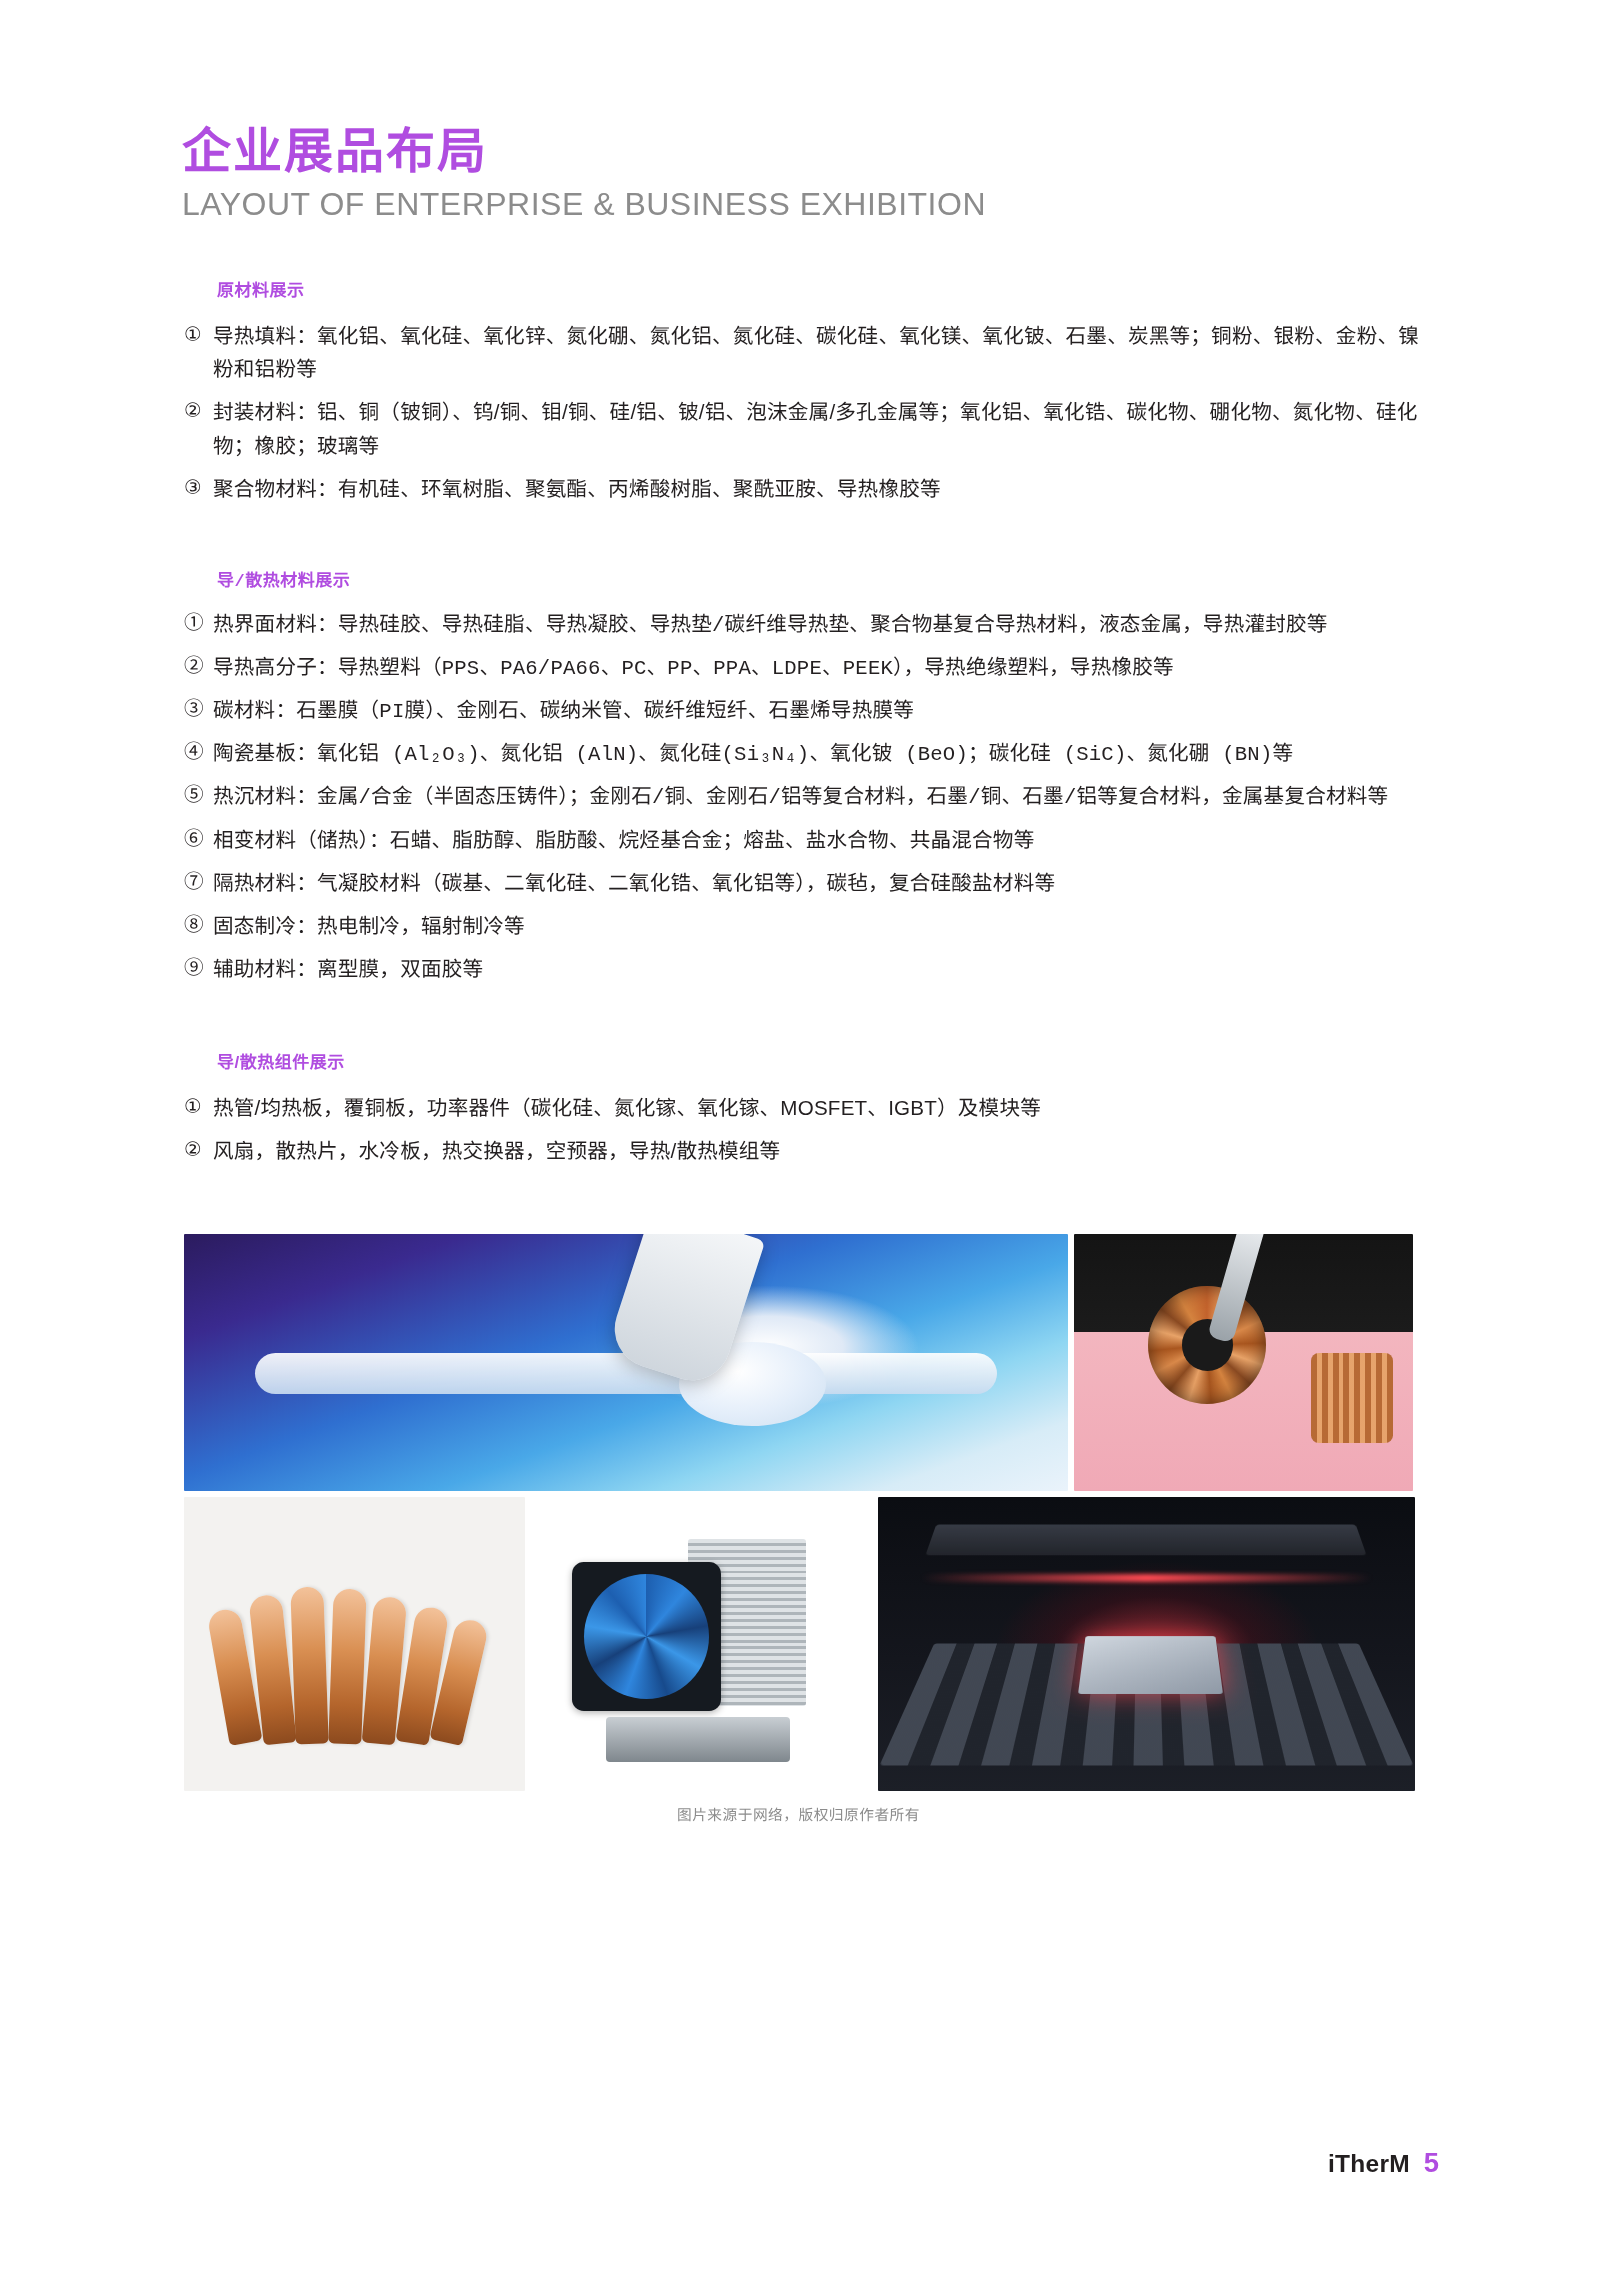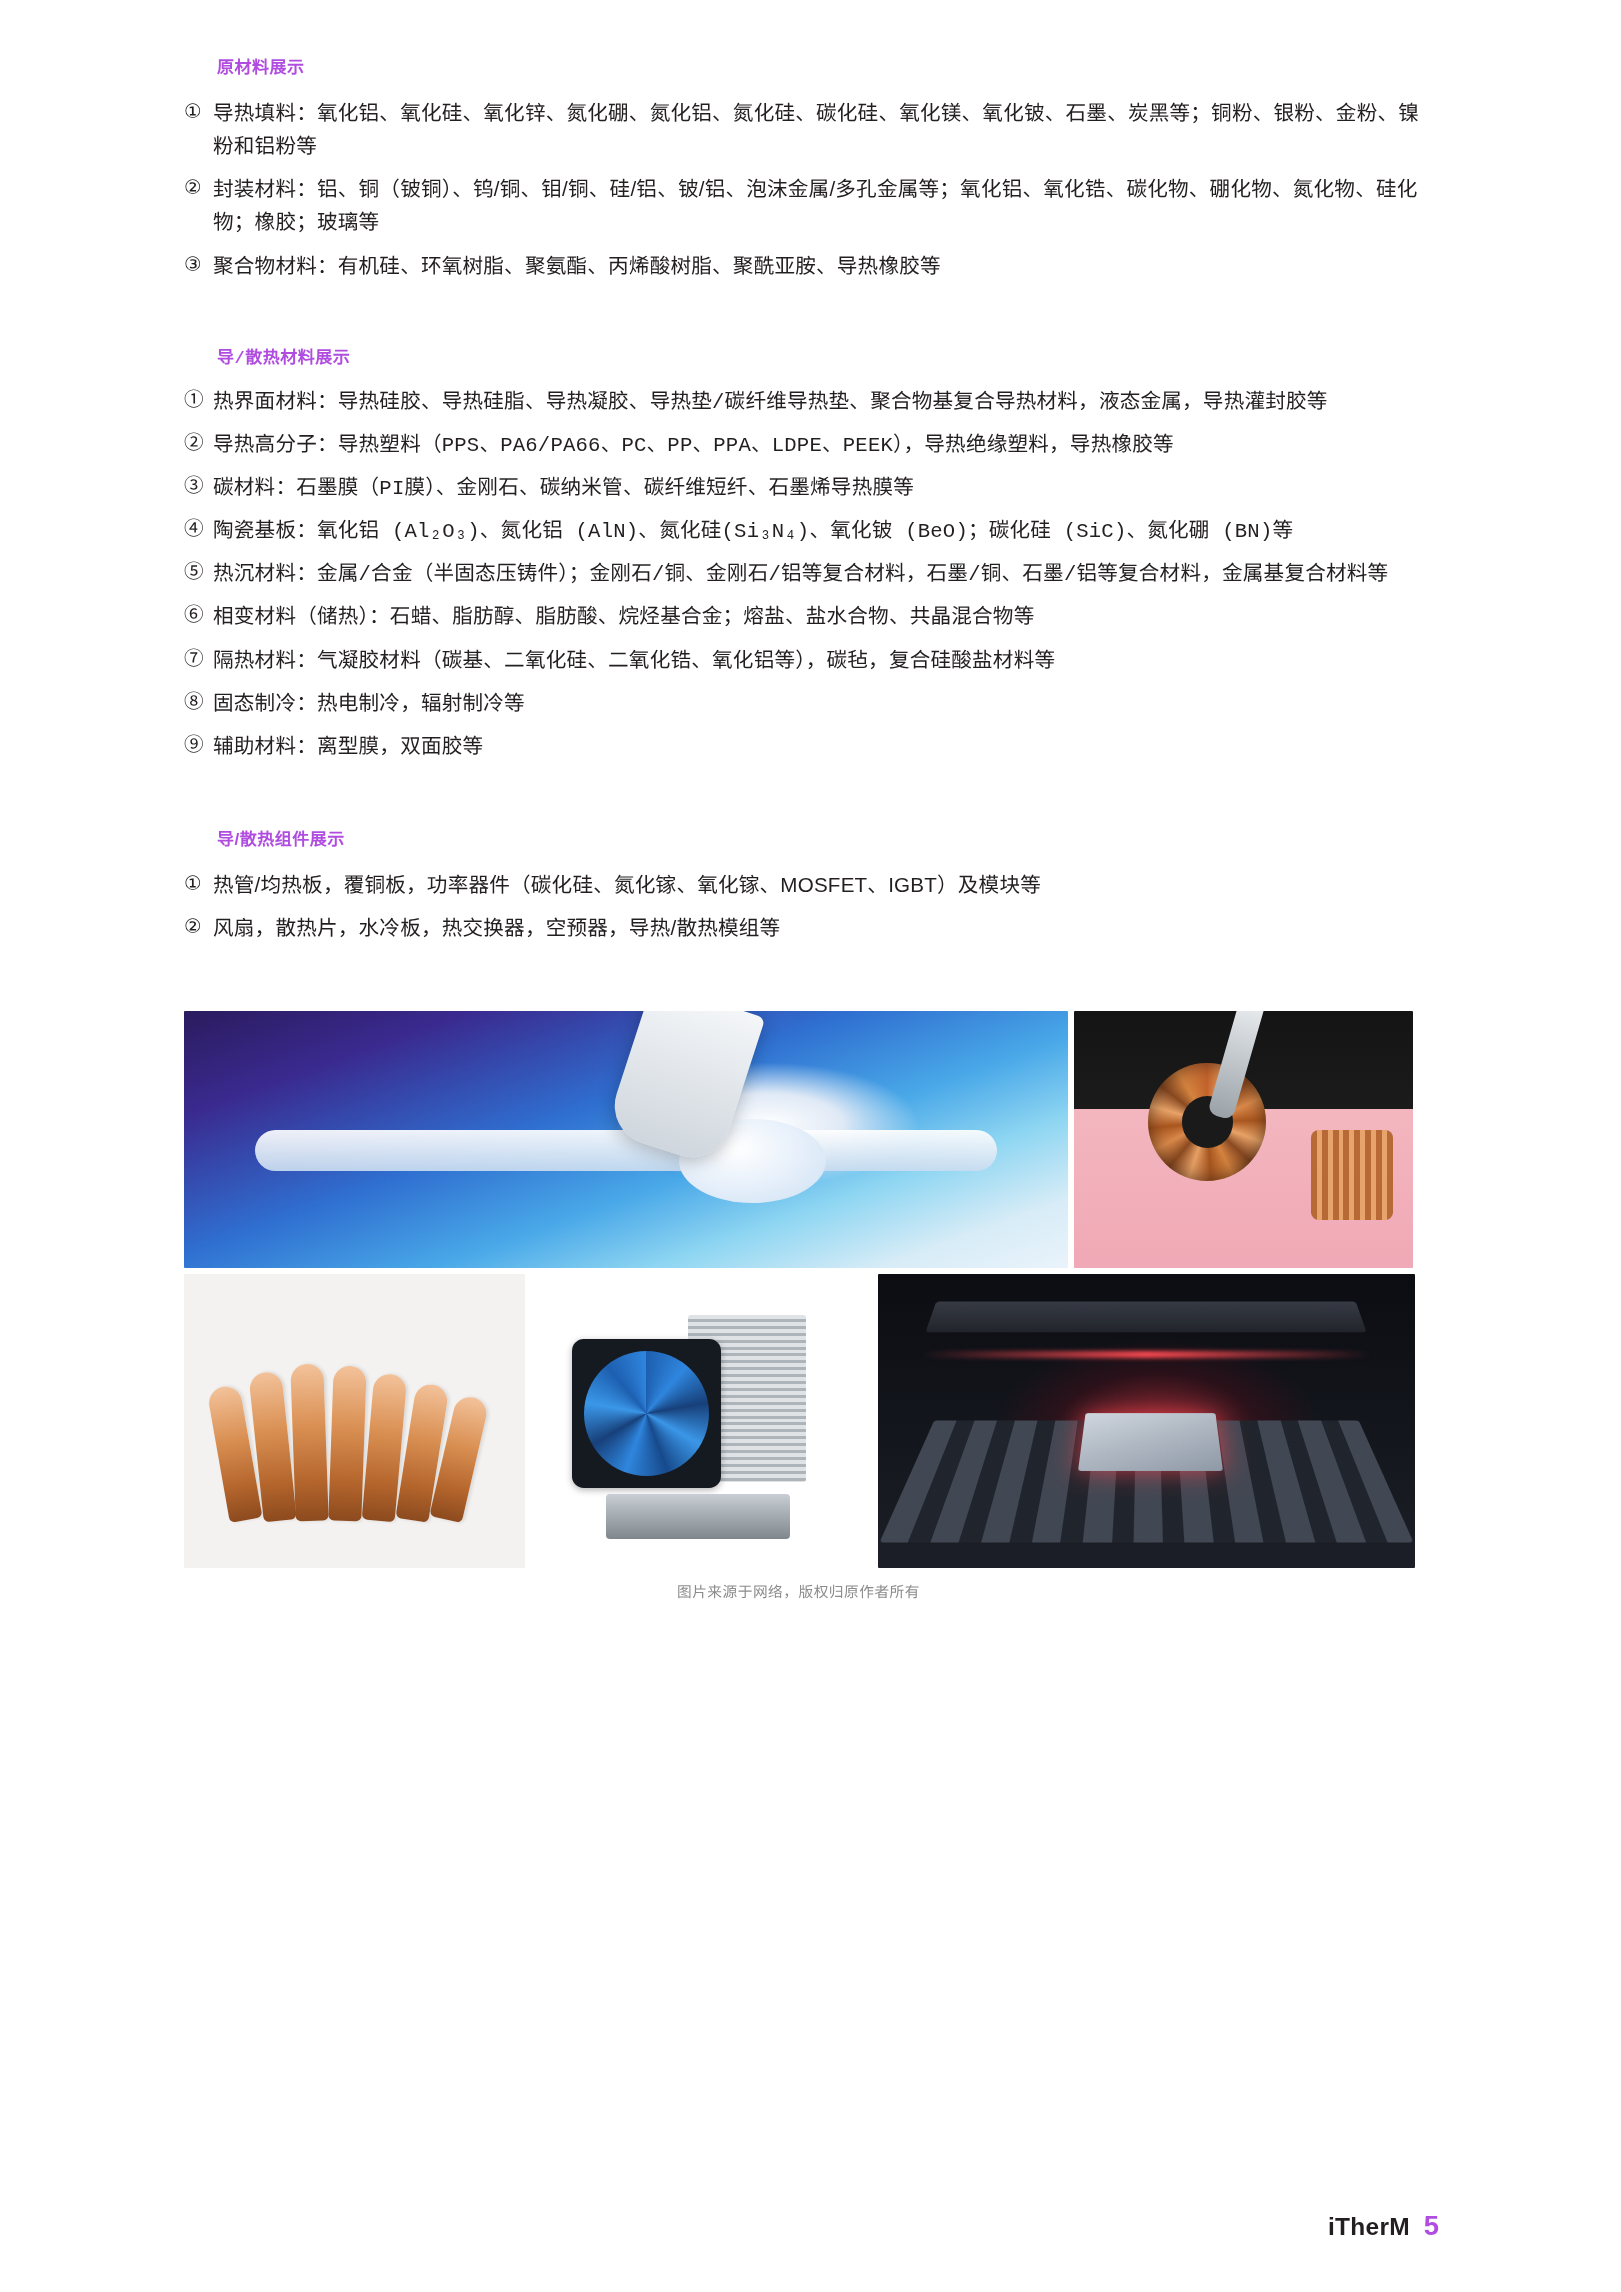--- a/index.html
+++ b/index.html
@@ -276,21 +276,21 @@
     font-size: 14.7px;
     color: #8c8c8c;
     margin-top: 11.8px;
     letter-spacing: 0.5px;
   }
 
   
   .footer {
     position: absolute;
     right: 182px;
-    bottom: 104px;
+    bottom: 114px;
     display: flex;
     align-items: baseline;
     gap: 13.7px;
   }
   .brand {
     font-size: 24.5px;
     font-weight: bold;
     color: #231f20;
     letter-spacing: 0.3px;
   }
@@ -298,20 +298,24 @@
     font-size: 27.4px;
     font-weight: bold;
     color: #b04de0;
   }
 </style>
 </head>
 <body>
 
 <div class="page">
 
+  <div class="header">
+    <h1 class="title-cn">企业展品布局</h1>
+    <h2 class="title-en">LAYOUT OF ENTERPRISE &amp; BUSINESS EXHIBITION</h2>
+  </div>
 
   <div class="section">
     <div class="section-heading">原材料展示</div>
     <div class="item">
       <span class="num">①</span>
       <span class="txt">导热填料：氧化铝、氧化硅、氧化锌、氮化硼、氮化铝、氮化硅、碳化硅、氧化镁、氧化铍、石墨、炭黑等；铜粉、银粉、金粉、镍粉和铝粉等</span>
     </div>
     <div class="item">
       <span class="num">②</span>
       <span class="txt">封装材料：铝、铜（铍铜）、钨/铜、钼/铜、硅/铝、铍/铝、泡沫金属/多孔金属等；氧化铝、氧化锆、碳化物、硼化物、氮化物、硅化物；橡胶；玻璃等</span>

